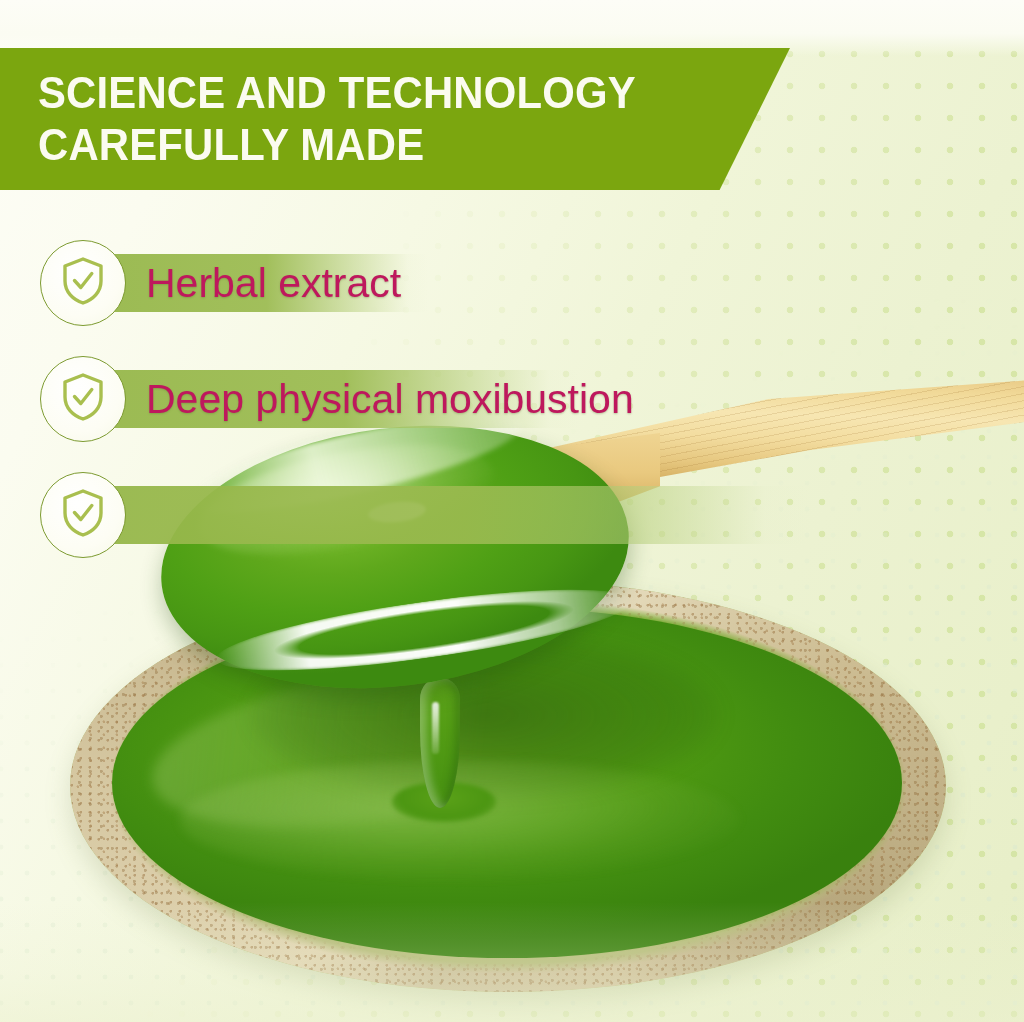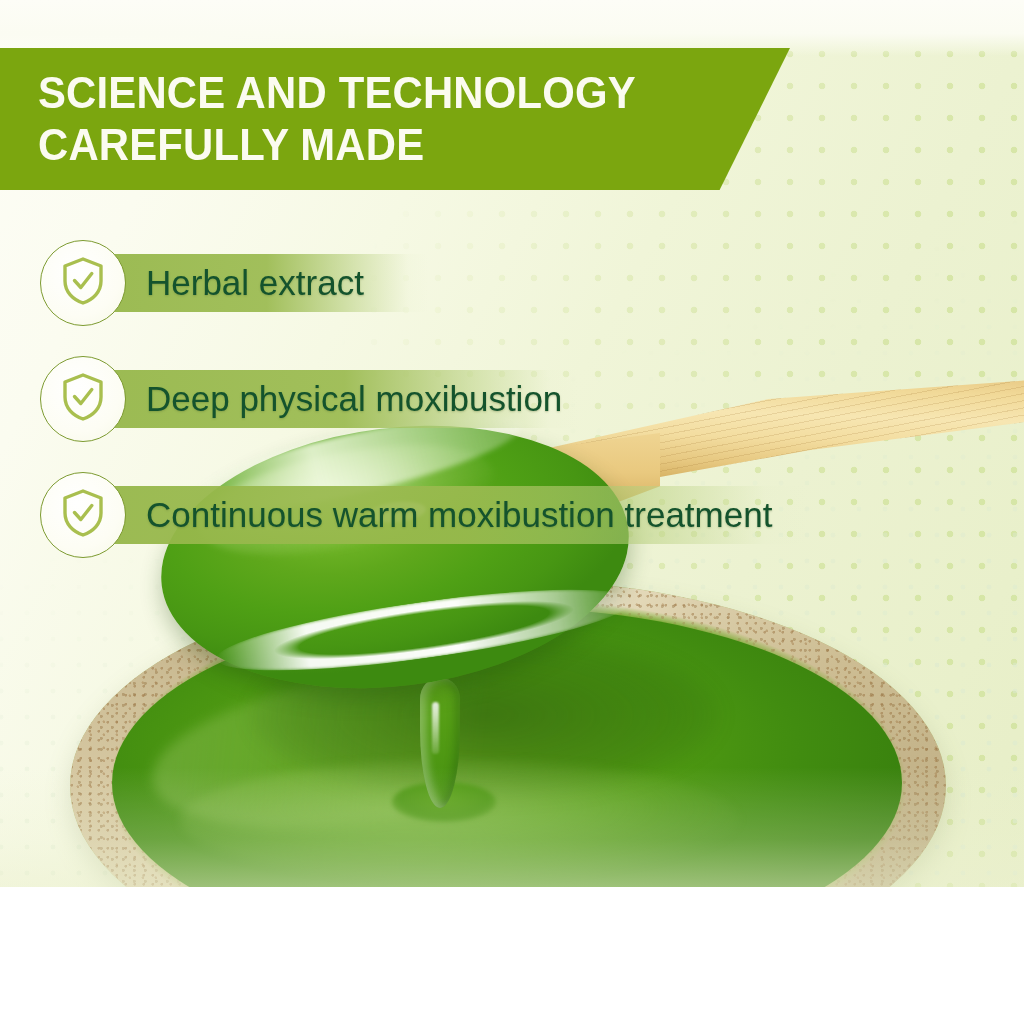--- a/index.html
+++ b/index.html
@@ -3,21 +3,21 @@
 <meta charset="utf-8">
 <style>
   html, body {
     margin: 0;
     padding: 0;
     background: #ffffff;
   }
   #poster {
     position: relative;
     width: 1024px;
-    height: 887px;
+    height: 1022px;
     overflow: hidden;
     font-family: "Liberation Sans", sans-serif;
     background: #f4f7e2;
   }
 
   
   .bg-base {
     position: absolute;
     inset: 0;
     background:
@@ -340,22 +340,22 @@
     border: 1.6px solid #7d9b31;
     box-sizing: border-box;
     display: flex;
     align-items: center;
     justify-content: center;
   }
   .feature-label {
     position: relative;
     z-index: 2;
     margin-left: 20px;
-    color: #14532d;
-    font-size: 35px;
+    color: #be185d;
+    font-size: 41px;
     line-height: 34px;
     font-weight: 400;
     white-space: nowrap;
     text-shadow: 0 1px 2px rgba(90,110,50,.35);
   }
 
   
   .bottom-fade {
     position: absolute;
     left: 0; right: 0; bottom: 0;
@@ -434,19 +434,18 @@
     <div class="feature">
       <div class="feature-pill"></div>
       <div class="feature-badge">
         <span>
           <svg width="46" height="50" viewBox="0 0 46 50" fill="none" aria-hidden="true">
             <path d="M23 3 L41 10 V25 C41 36 33 43.5 23 47 C13 43.5 5 36 5 25 V10 Z" stroke="#a9bf4f" stroke-width="3.4" stroke-linejoin="round" fill="none"></path>
             <path d="M14.5 24.5 L20.8 31.5 L31.8 17.5" stroke="#a9bf4f" stroke-width="3.4" stroke-linecap="round" stroke-linejoin="round" fill="none"></path>
           </svg>
         </span>
       </div>
-      <div class="feature-label">Continuous warm moxibustion treatment</div>
     </div>
 
   </div>
 
   <div class="bottom-fade"></div>
 </div>
 
 </body></html>

